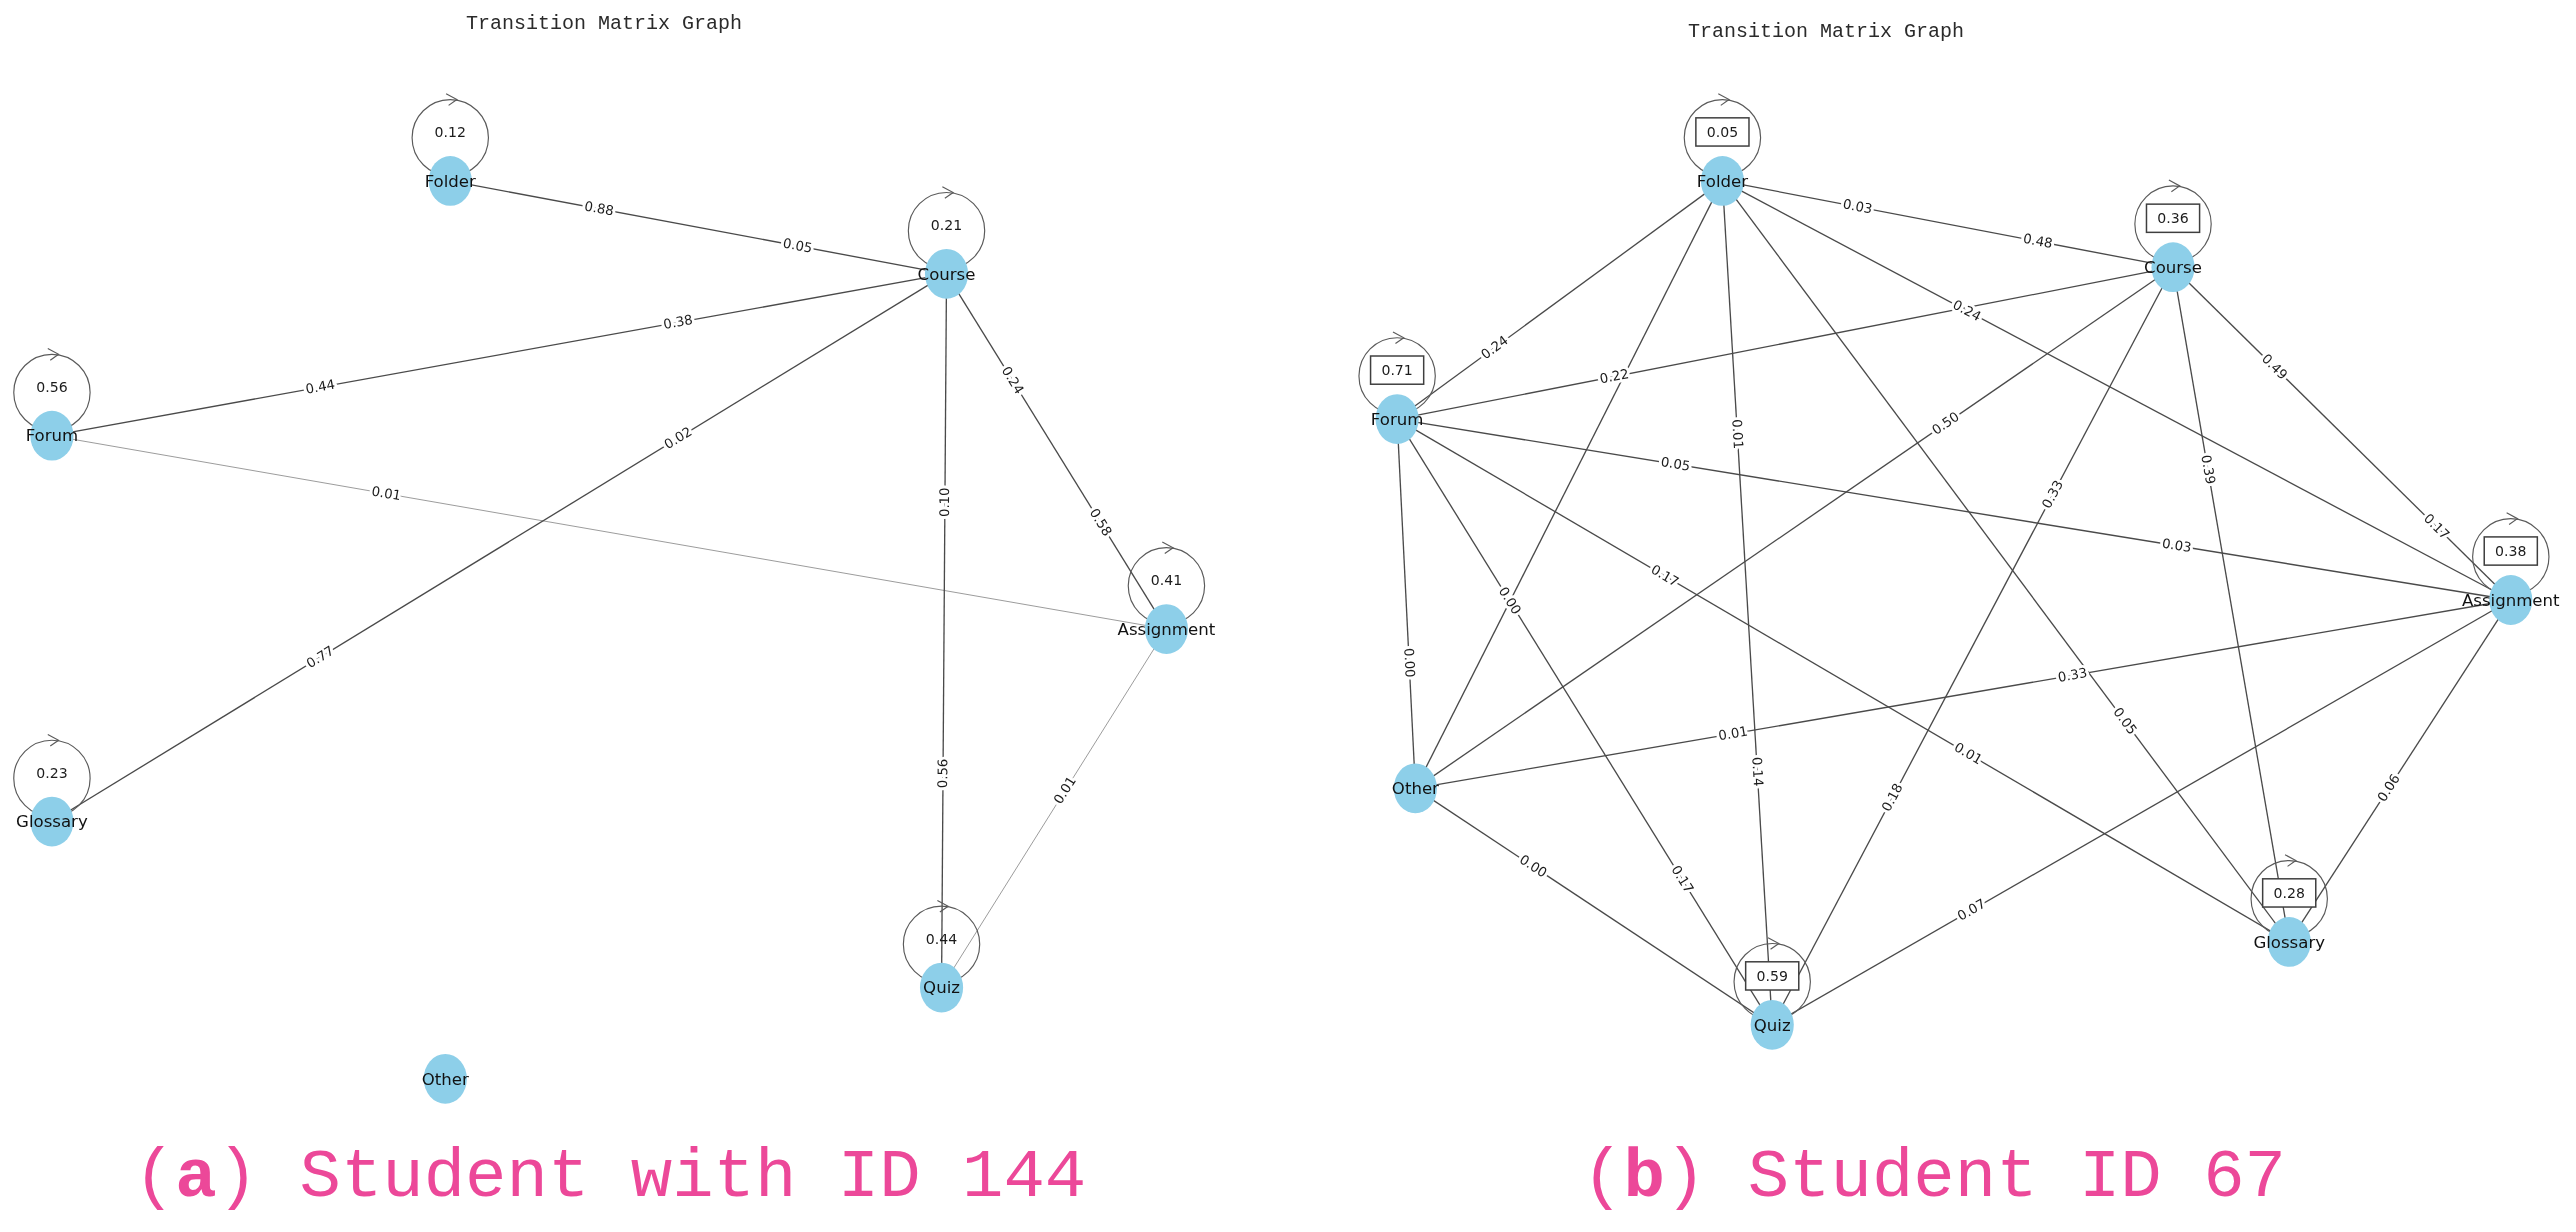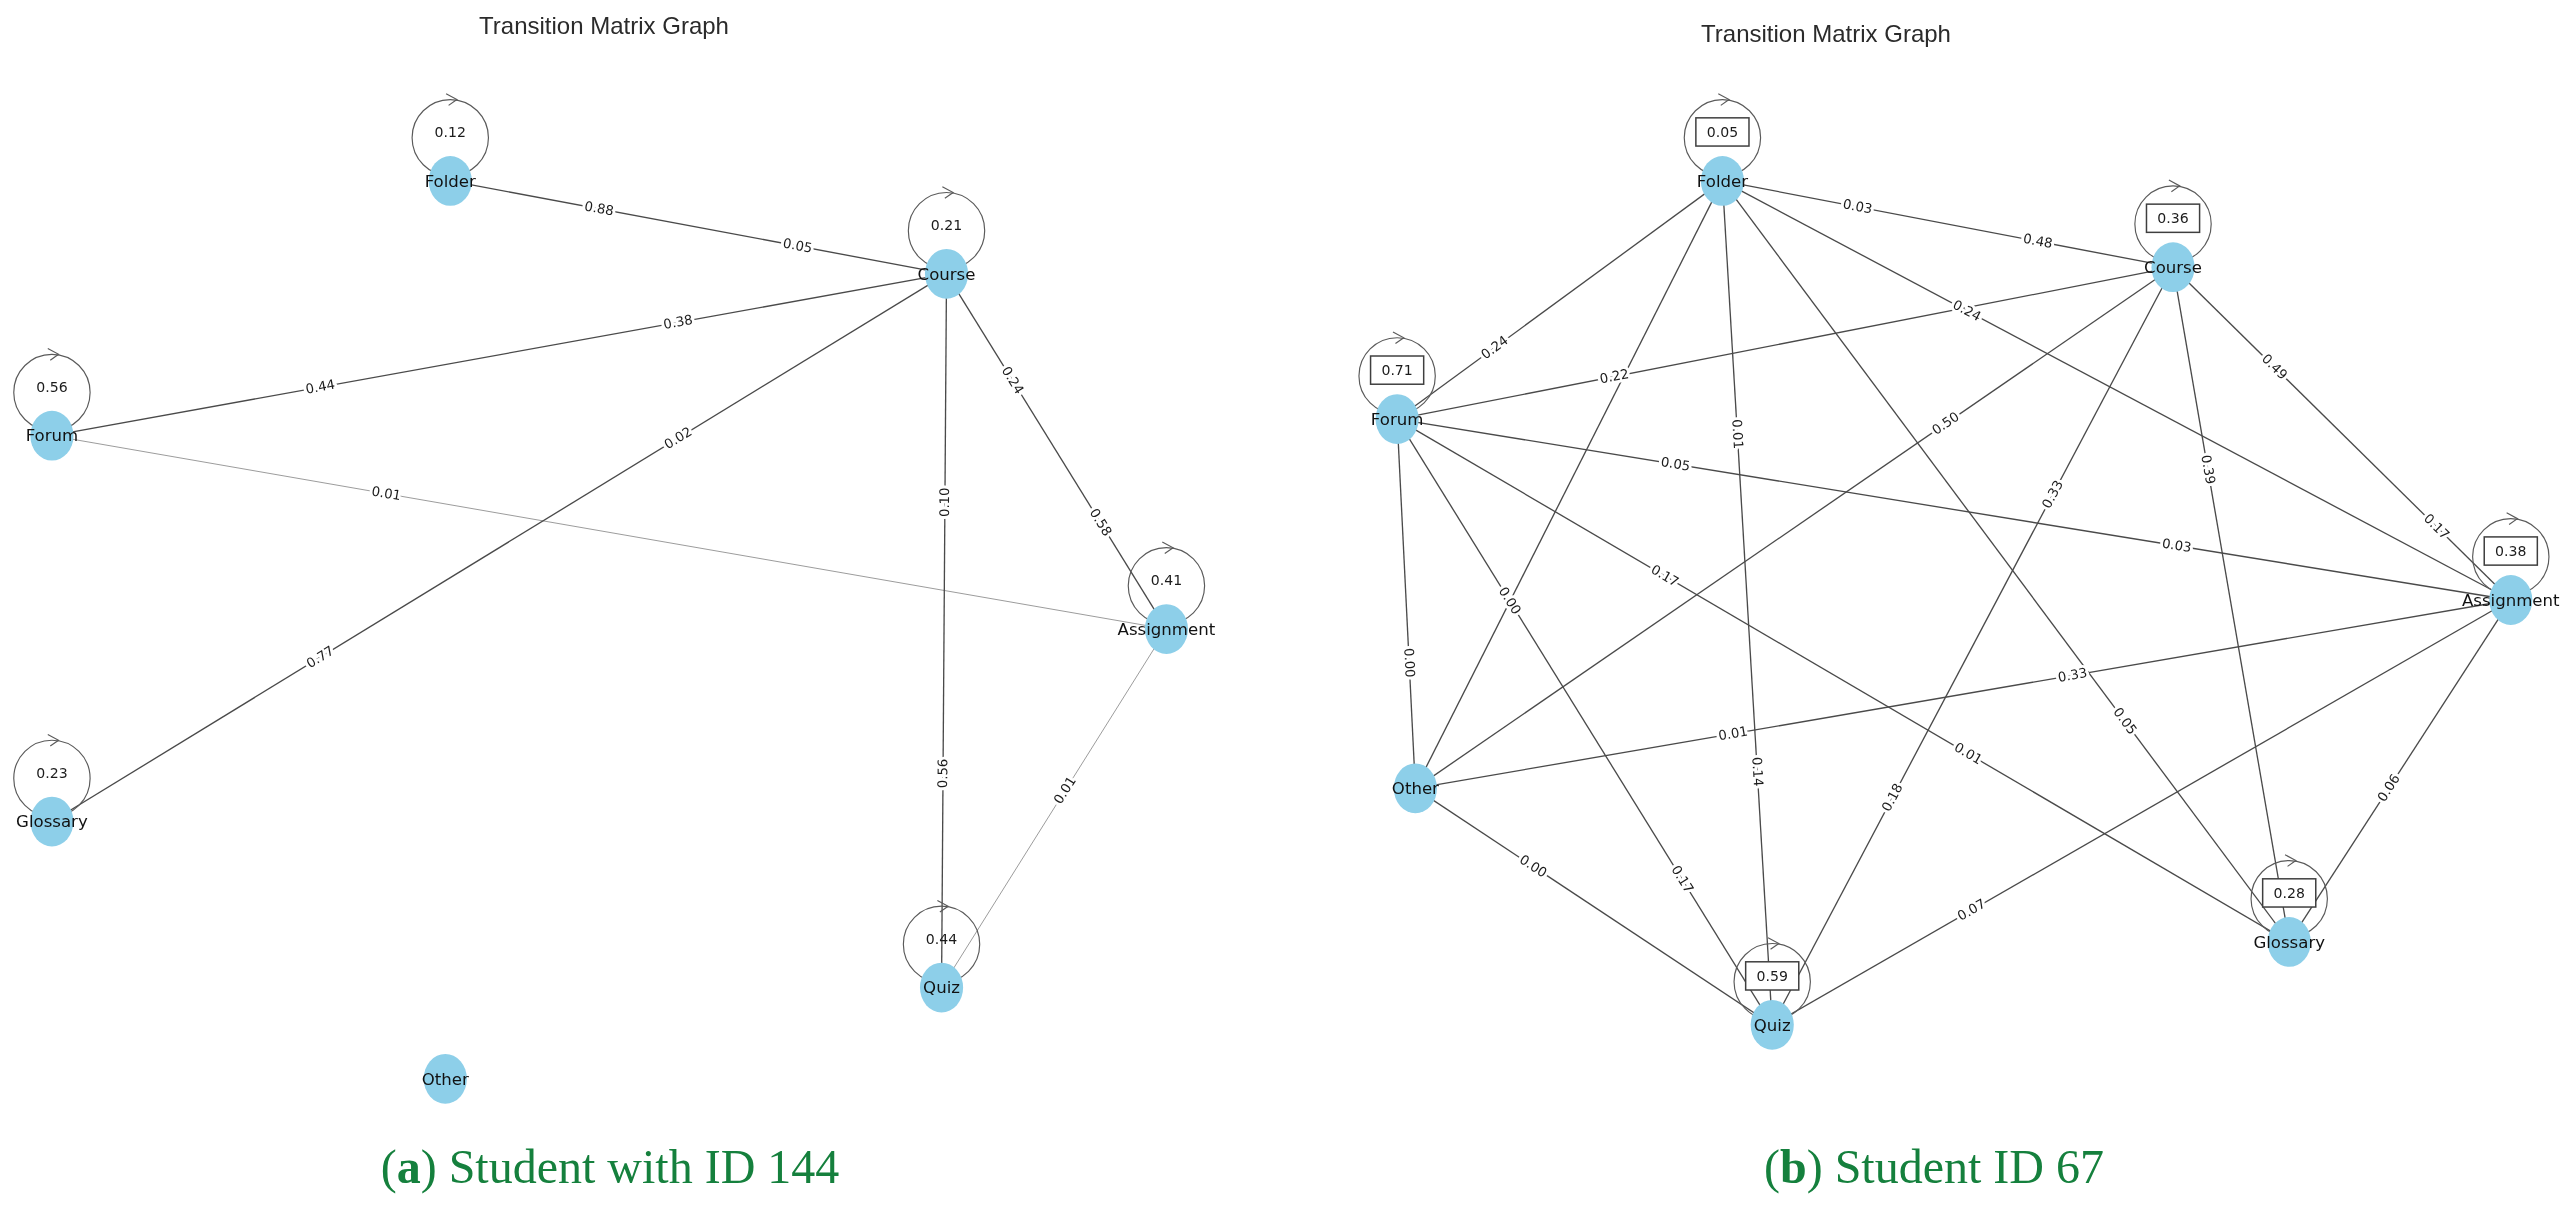--- a/index.html
+++ b/index.html
@@ -16,31 +16,31 @@
     overflow: hidden;
   }
   #graphs {
     position: absolute;
     left: 0;
     top: 0;
   }
   .panel-title {
     position: absolute;
     transform: translateX(-50%);
-    font-family: Liberation Sans, sans-serif;
-    font-size: 24px;
+    font-family: Liberation Mono, monospace;
+    font-size: 20px;
     color: #2b2b2b;
     white-space: nowrap;
   }
   .caption {
     position: absolute;
     transform: translateX(-50%);
-    font-family: Liberation Serif, serif;
-    font-size: 48px;
-    color: #15803d;
+    font-family: Liberation Mono, monospace;
+    font-size: 69px;
+    color: #ec4899;
     white-space: nowrap;
   }
   .caption b { font-weight: bold; }
   svg text { user-select: none; }
   .edge-label {
     font-family: "DejaVu Sans", sans-serif;
     font-size: 16px;
     fill: #1c1c1c;
     paint-order: stroke;
     stroke: #ffffff;

